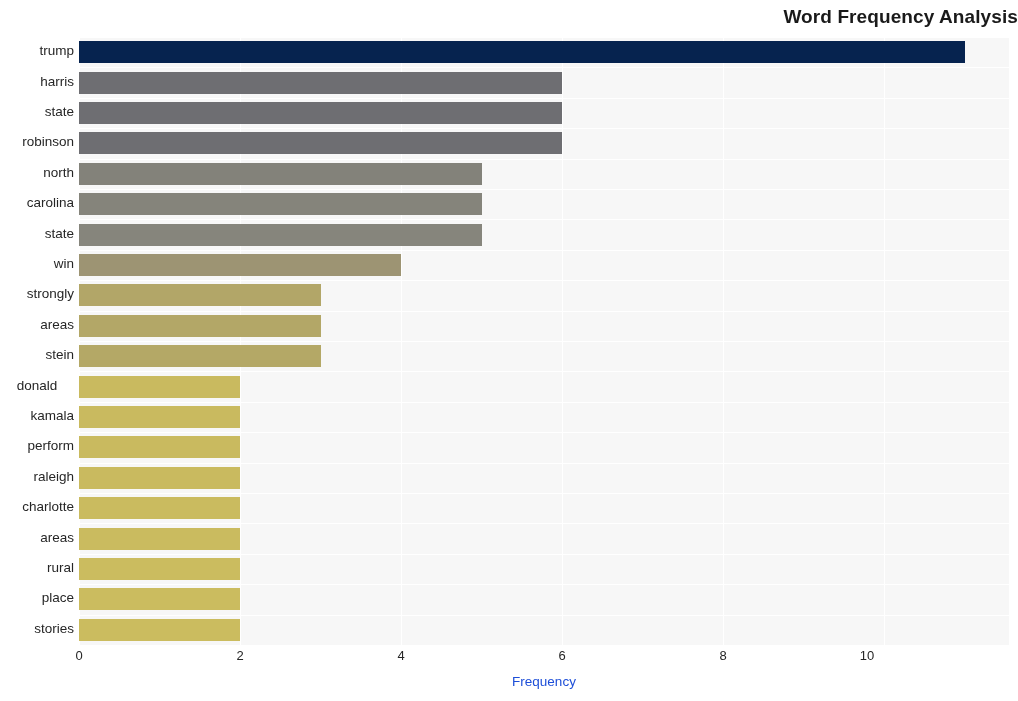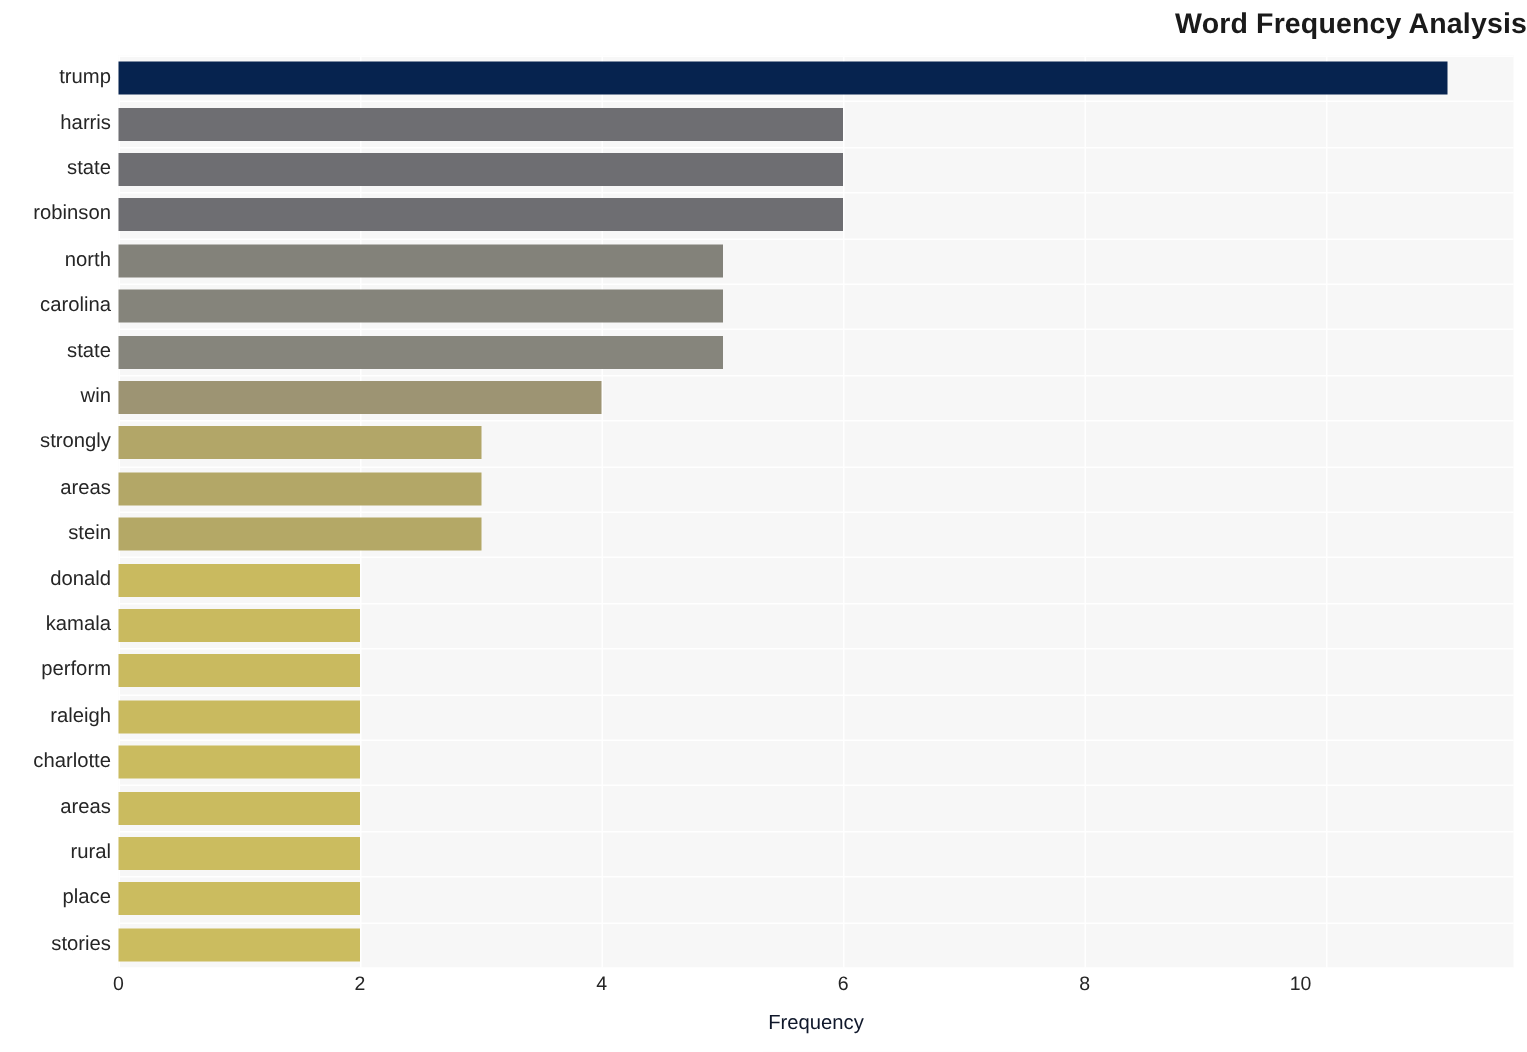--- a/index.html
+++ b/index.html
@@ -94,21 +94,21 @@
     color: #262626;
     white-space: nowrap;
   }
   #x-axis-label {
     position: absolute;
     left: 79px;
     top: 674px;
     width: 930px;
     text-align: center;
     font-size: 13.5px;
-    color: #0f172a;
+    color: #1d4ed8;
   }
 </style>
 </head>
 <body>
 
 <div id="chart-root">
 
   <div id="chart-title">Word Frequency Analysis</div>
 
   <div id="y-axis">
@@ -116,21 +116,21 @@
       <div class="ytick" style="top: 36.6px;">harris</div>
       <div class="ytick" style="top: 67px;">state</div>
       <div class="ytick" style="top: 97.4px;">robinson</div>
       <div class="ytick" style="top: 127.8px;">north</div>
       <div class="ytick" style="top: 158.2px;">carolina</div>
       <div class="ytick" style="top: 188.6px;">state</div>
       <div class="ytick" style="top: 219px;">win</div>
       <div class="ytick" style="top: 249.4px;">strongly</div>
       <div class="ytick" style="top: 279.8px;">areas</div>
       <div class="ytick" style="top: 310.2px;">stein</div>
-      <div class="ytick" style="top: 340.6px;">donald</div>
+      <div class="ytick" style="top: 340.6px; text-align: center;">donald</div>
       <div class="ytick" style="top: 371px;">kamala</div>
       <div class="ytick" style="top: 401.4px;">perform</div>
       <div class="ytick" style="top: 431.8px;">raleigh</div>
       <div class="ytick" style="top: 462.2px;">charlotte</div>
       <div class="ytick" style="top: 492.6px;">areas</div>
       <div class="ytick" style="top: 523px;">rural</div>
       <div class="ytick" style="top: 553.4px;">place</div>
       <div class="ytick" style="top: 583.8px;">stories</div>
     </div>
 

